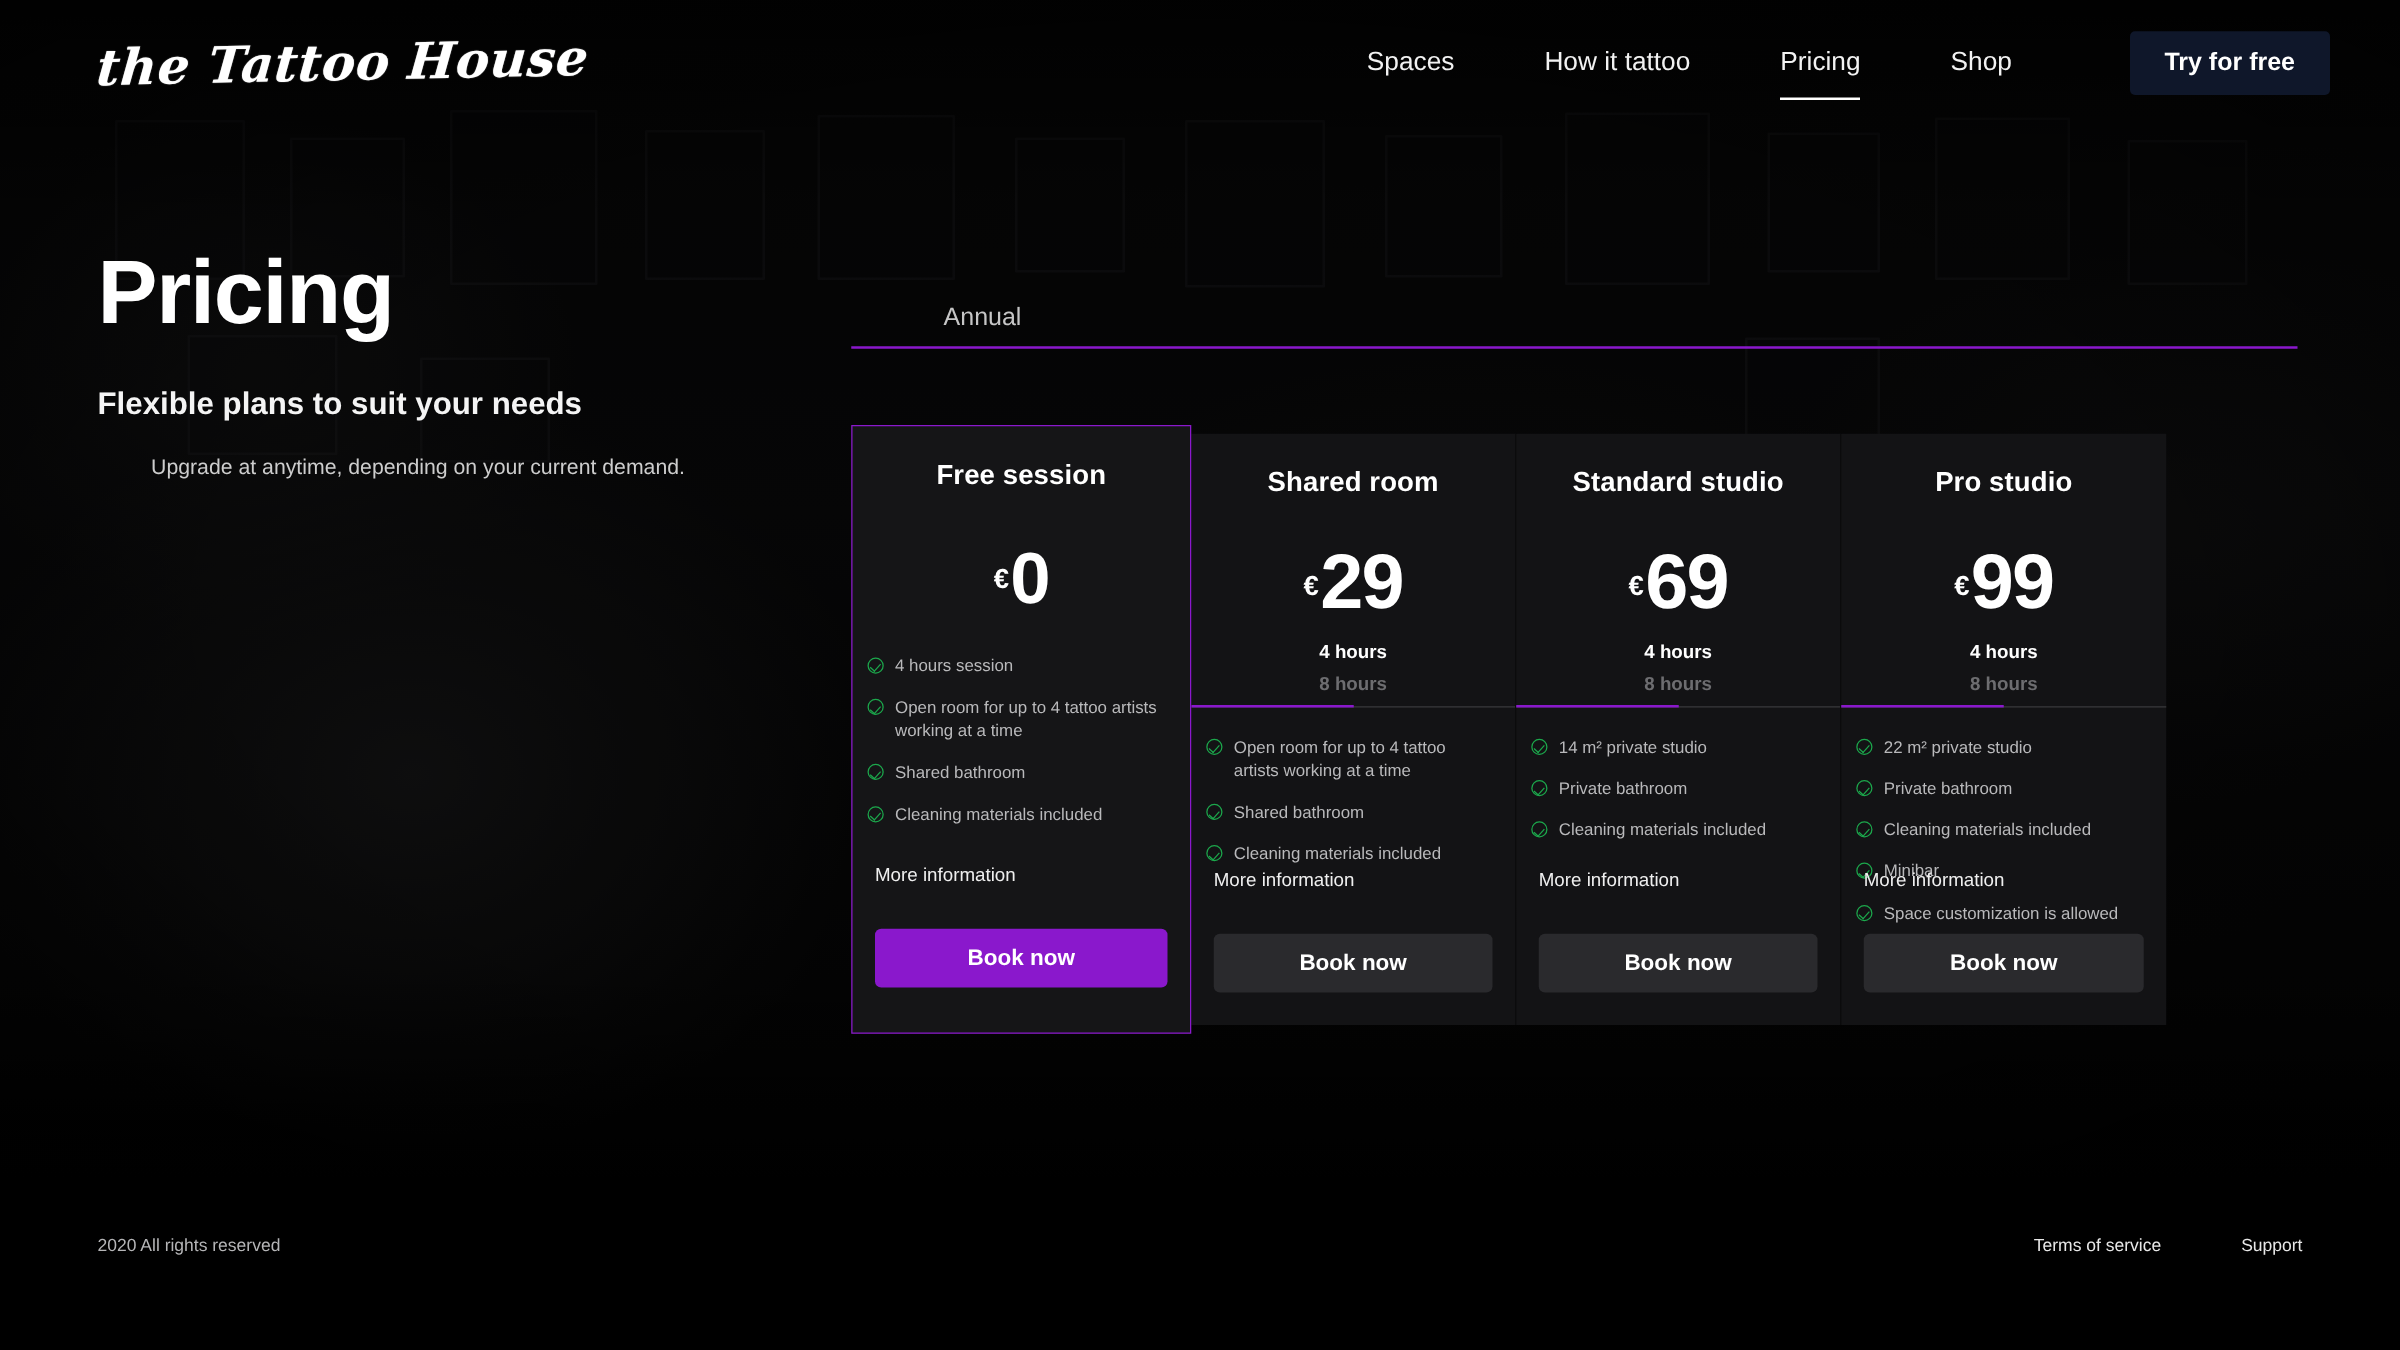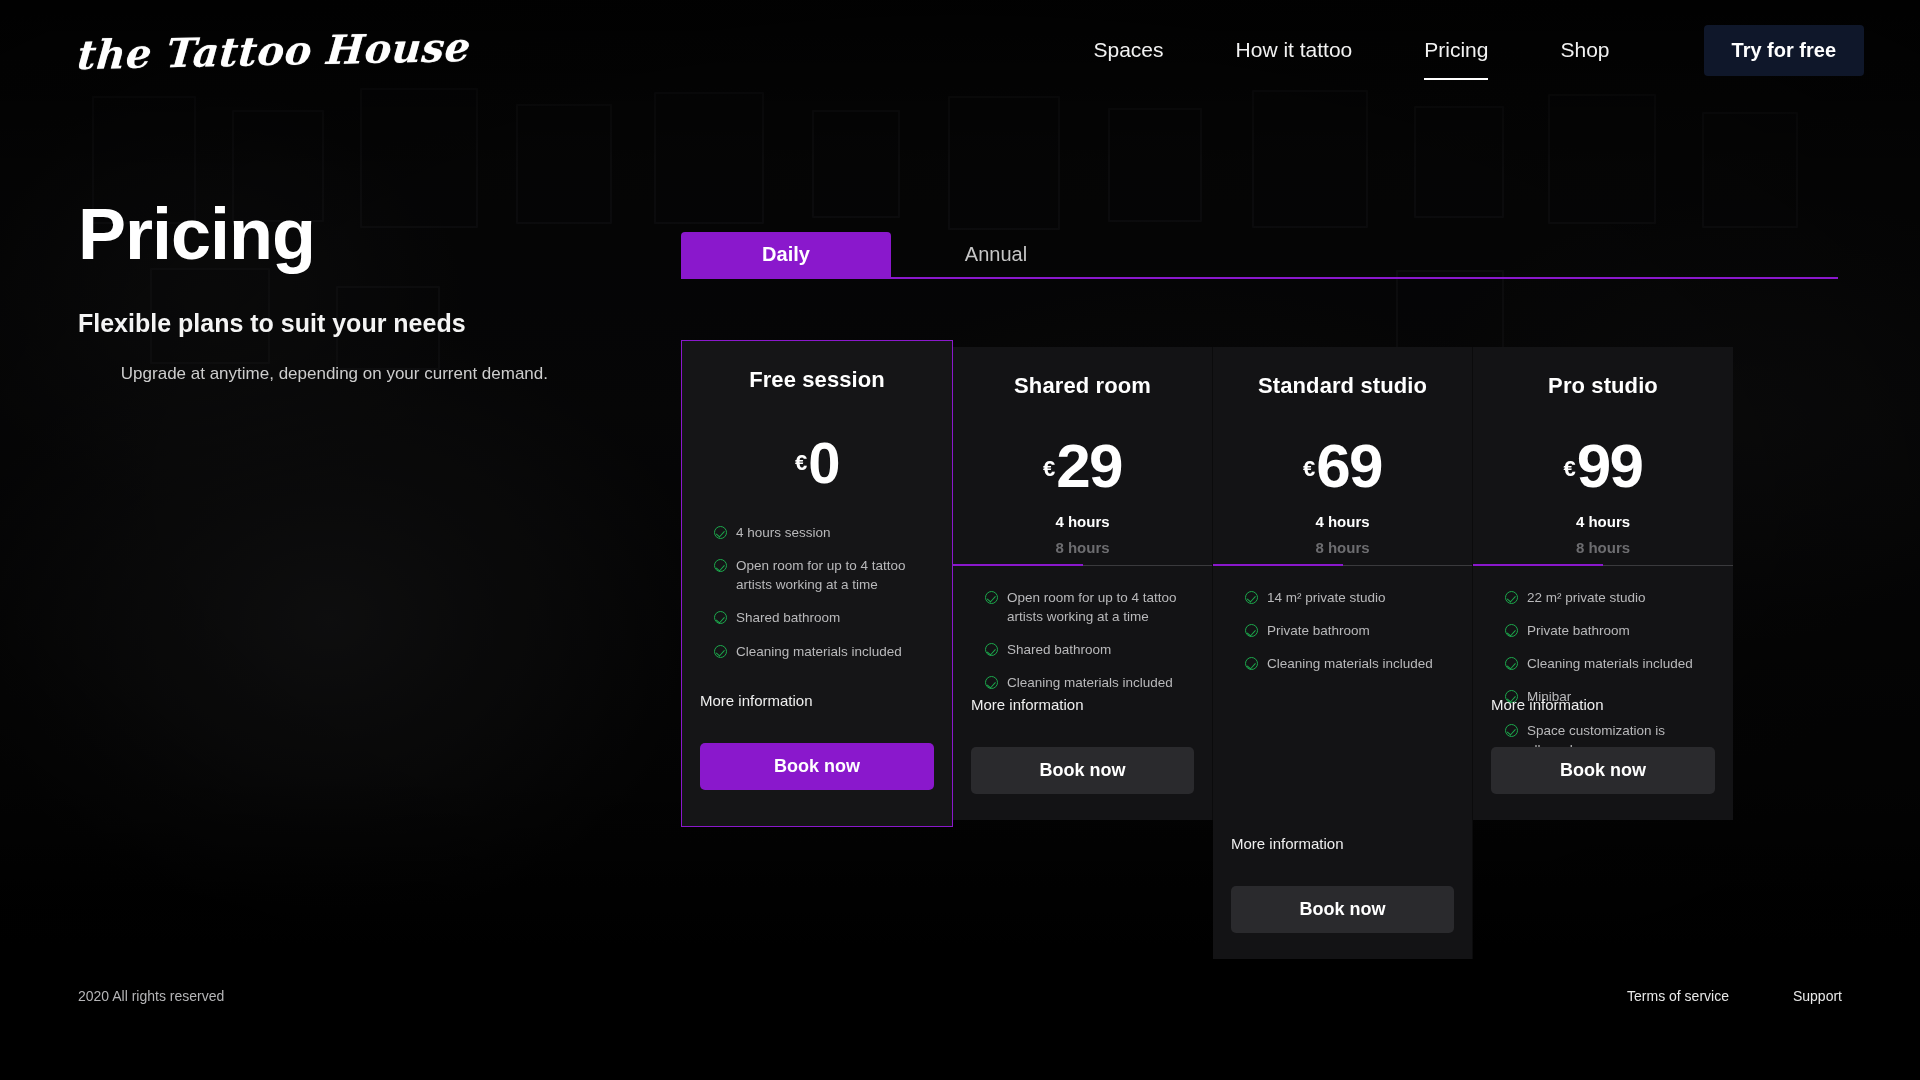--- a/index.html
+++ b/index.html
@@ -199,21 +199,21 @@
     position:relative;
     height:1px; background:#3a3a3d;
     margin-top:0;
   }
   .hours-rule .on-bar {
     position:absolute; left:0; top:-1px;
     width:50%; height:2px; background:#8A18CC;
   }
 
   
-  .features { padding:22px 20px 0 32px; }
+  .features { padding:22px 20px 0 12px; }
   .feature {
     display:flex; align-items:flex-start;
     margin-bottom:14px;
   }
   .check {
     flex:0 0 auto;
     width:13px; height:13px;
     border:1.4px solid #1CA84C;
     border-radius:50%;
     margin-right:9px; margin-top:3px;
@@ -307,21 +307,20 @@
   </div>
 
   <div class="intro">
     <h1 class="page-title">Pricing</h1>
     <h2 class="subtitle">Flexible plans to suit your needs</h2>
     <p class="lead">Upgrade at anytime, depending on your current demand.</p>
   </div>
 
   <div class="tabs-wrap">
     <div class="tabs">
-      <button class="tab active">Daily</button>
       <button class="tab">Annual</button>
     </div>
     <div class="tabs-rule"></div>
   </div>
 
   <div class="cards">
 
     <div class="card featured" style="height:487px;">
       <div class="card-head">
         <div class="card-title">Free session</div>
@@ -382,21 +381,21 @@
           <span class="check"></span>
           <span class="feature-text">Cleaning materials included</span>
         </div>
       </div>
       <div class="card-foot">
         <span class="more-info">More information</span>
         <button class="book-btn">Book now</button>
       </div>
     </div>
 
-    <div class="card plain" style="height:612px;">
+    <div class="card plain" style="height:473px;">
       <div class="card-head">
         <div class="card-title">Standard studio</div>
         <div class="price-row">
           <span class="currency">€</span>
           <span class="amount">69</span>
         </div>
       </div>
       <div class="hours">
         <button class="hour-opt on">4 hours</button>
         <button class="hour-opt off">8 hours</button>

